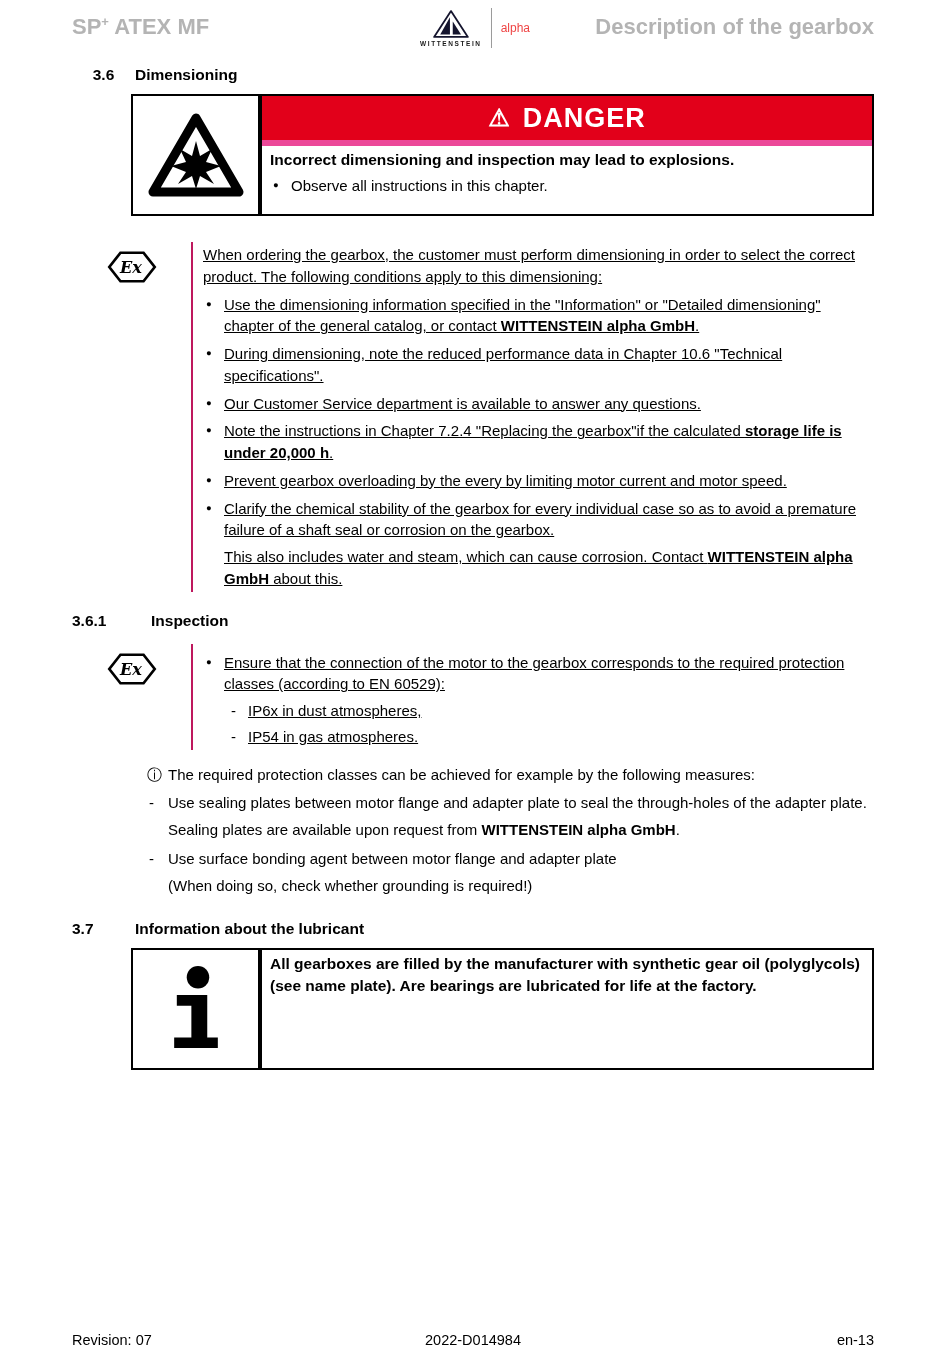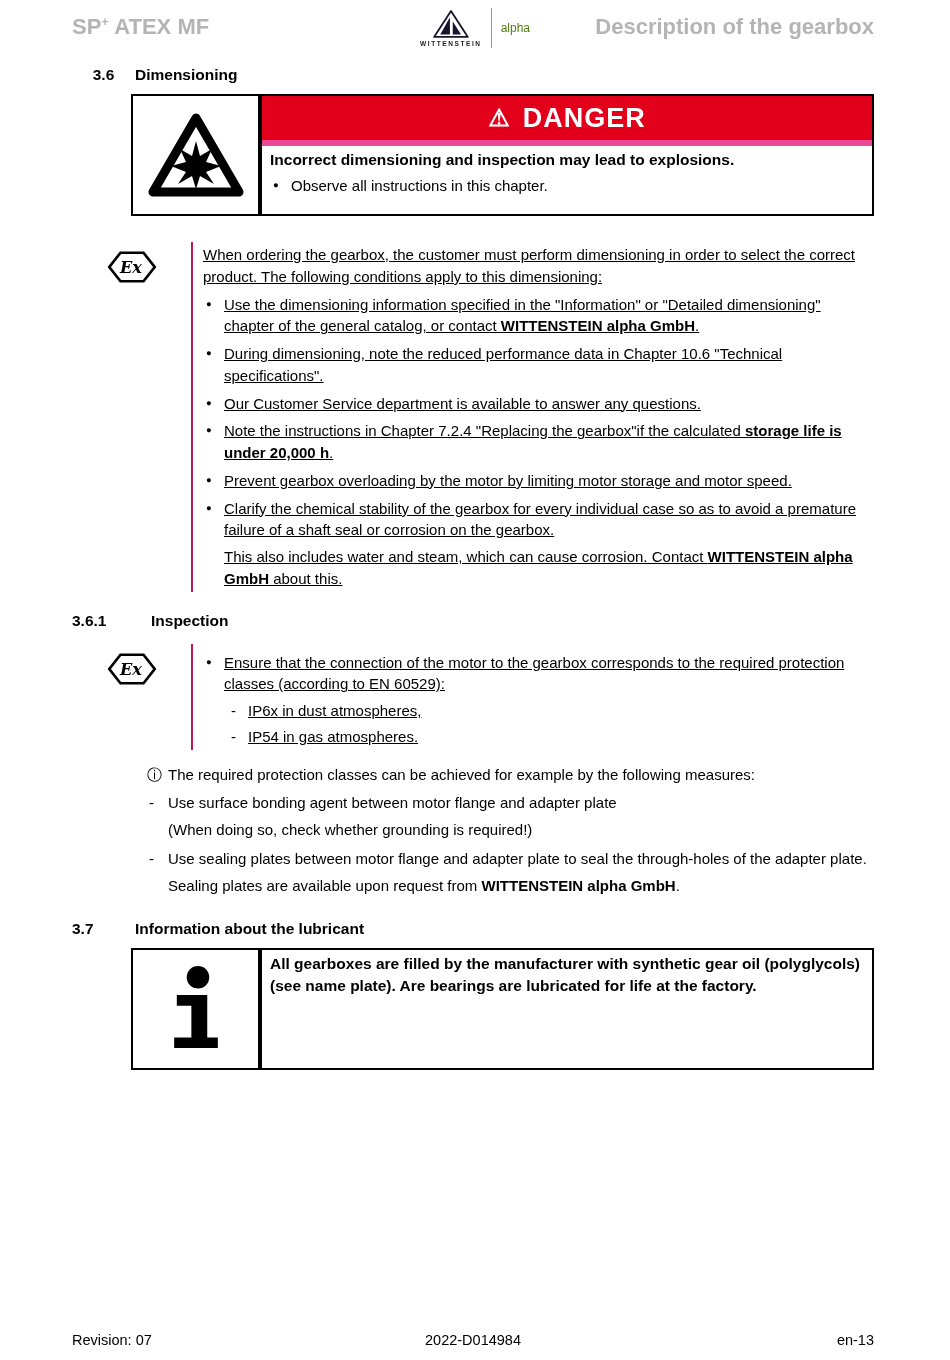--- a/index.html
+++ b/index.html
@@ -9,21 +9,21 @@
 
   
   .header { display:flex; justify-content:space-between; align-items:flex-start; padding:14px 76px 0 72px; height:66px; position:relative; }
   .h-title { font-size:22px; font-weight:bold; color:var(--header-gray); white-space:nowrap; }
   .h-left sup { font-size:13px; }
   .h-center { position:absolute; left:50%; top:8px; transform:translateX(-50%); }
   .logo { display:flex; align-items:center; gap:9px; }
   .logo-col { display:flex; flex-direction:column; align-items:center; }
   .logo-brand { font-size:6.5px; font-weight:bold; letter-spacing:1.6px; color:#1a1a1a; margin-top:2px; white-space:nowrap; }
   .logo-divider { width:1px; height:40px; background:#9a9a9a; }
-  .logo-sub { font-size:12px; color:#4d7c0f; }
+  .logo-sub { font-size:12px; color:#ef4444; }
 
   
   .section-heading { display:flex; padding:0 76px 0 72px; font-size:15.5px; font-weight:bold; }
   .sec-num { width:63px; flex:none; }
   .sh-36 { margin-top:0;text-align:center; }
   .sh-361 { margin-top:20px;gap:16px; }
   .sh-37 { margin-top:24px; }
 
   
   .danger-box, .info-box { margin:10px 76px 0 131px; display:flex; height:122px; }
@@ -121,21 +121,21 @@
         <text x="34" y="59" font-size="42" font-style="italic" font-weight="bold" font-family="DejaVu Serif, serif">Ex</text>
       </svg>
     </div>
     <div class="ex-text">
       <p>When ordering the gearbox, the customer must perform dimensioning in order to select the correct product. The following conditions apply to this dimensioning:</p>
       <ul class="bullets">
         <li><span><span>Use the dimensioning information specified in the "Information" or "Detailed dimensioning" chapter of the general catalog, or contact </span><b>WITTENSTEIN alpha GmbH</b><span>.</span></span></li>
         <li><span><span>During dimensioning, note the reduced performance data in Chapter 10.6 "Technical specifications".</span></span></li>
         <li><span><span>Our Customer Service department is available to answer any questions.</span></span></li>
         <li><span><span>Note the instructions in Chapter 7.2.4 "Replacing the gearbox"if the calculated </span><b>storage life is under 20,000 h</b><span>.</span></span></li>
-        <li><span><span>Prevent gearbox overloading by the motor by limiting motor storage and motor speed.</span></span></li>
+        <li><span><span>Prevent gearbox overloading by the every by limiting motor current and motor speed.</span></span></li>
         <li>
           <span><span>Clarify the chemical stability of the gearbox for every individual case so as to avoid a premature failure of a shaft seal or corrosion on the gearbox.</span></span>
           <div class="cont"><span>This also includes water and steam, which can cause corrosion. Contact </span><b>WITTENSTEIN alpha GmbH</b><span> about this.</span></div>
         </li>
       </ul>
     </div>
   </div>
 
   <div class="section-heading sh-361">
     <span class="sec-num">3.6.1</span>
@@ -161,26 +161,26 @@
       </ul>
     </div>
   </div>
 
   <div class="measures">
     <div class="m-row">
       <span class="m-icon">ⓘ</span>
       <span>The required protection classes can be achieved for example by the following measures:</span>
     </div>
     <div class="m-row dash">
+      <span>Use sealing plates between motor flange and adapter plate to seal the through-holes of the adapter plate.</span>
+      <div class="cont"><span>Sealing plates are available upon request from </span><b>WITTENSTEIN alpha GmbH</b><span>.</span></div>
+    </div>
+    <div class="m-row dash">
       <span>Use surface bonding agent between motor flange and adapter plate</span>
       <div class="cont"><span>(When doing so, check whether grounding is required!)</span></div>
-    </div>
-    <div class="m-row dash">
-      <span>Use sealing plates between motor flange and adapter plate to seal the through-holes of the adapter plate.</span>
-      <div class="cont"><span>Sealing plates are available upon request from </span><b>WITTENSTEIN alpha GmbH</b><span>.</span></div>
     </div>
   </div>
 
   <div class="section-heading sh-37">
     <span class="sec-num">3.7</span>
     <span class="sec-title">Information about the lubricant</span>
   </div>
 
   <div class="info-box">
     <div class="icon-cell">

